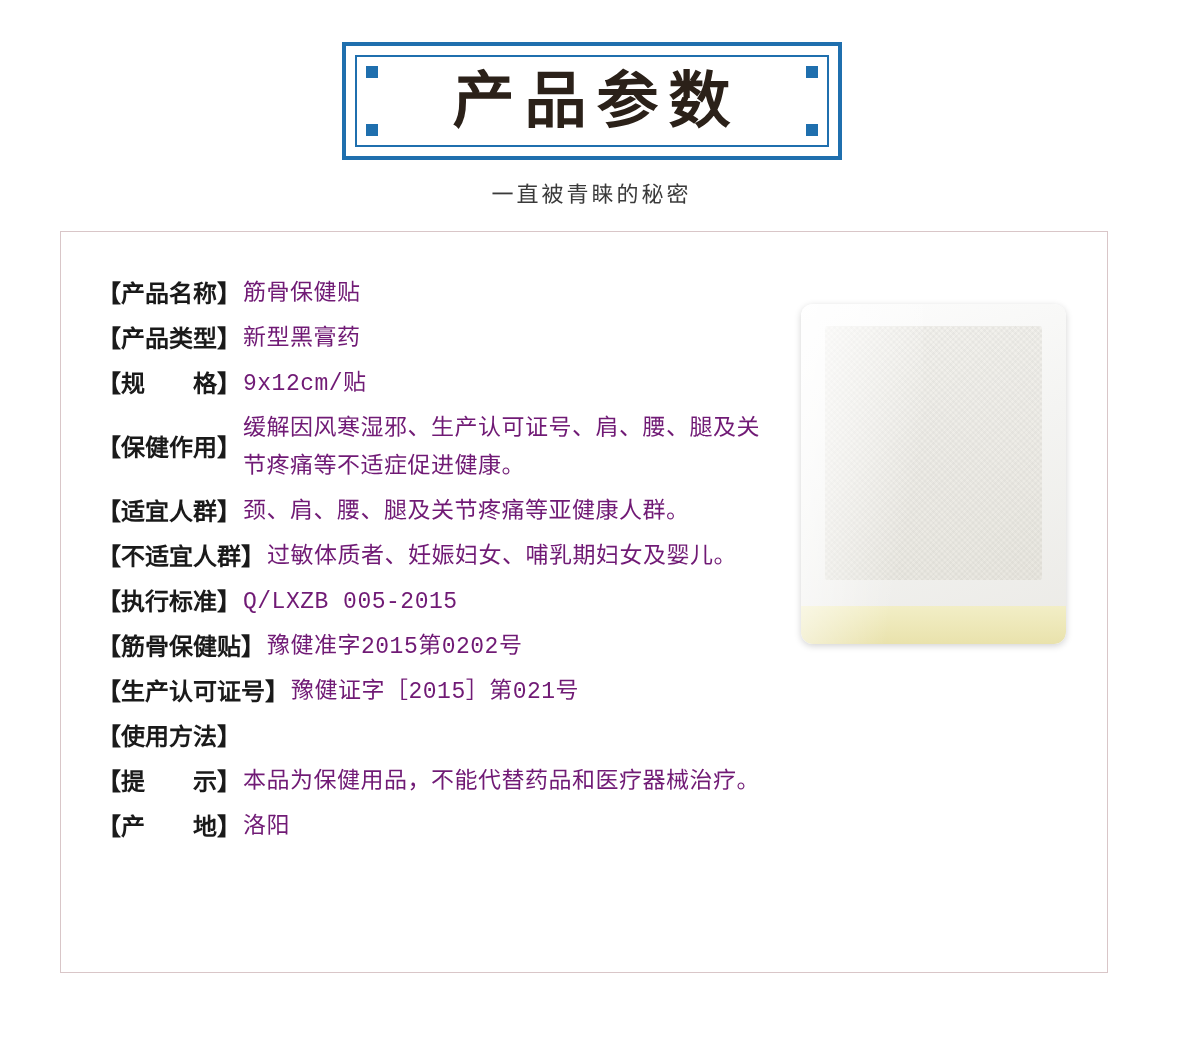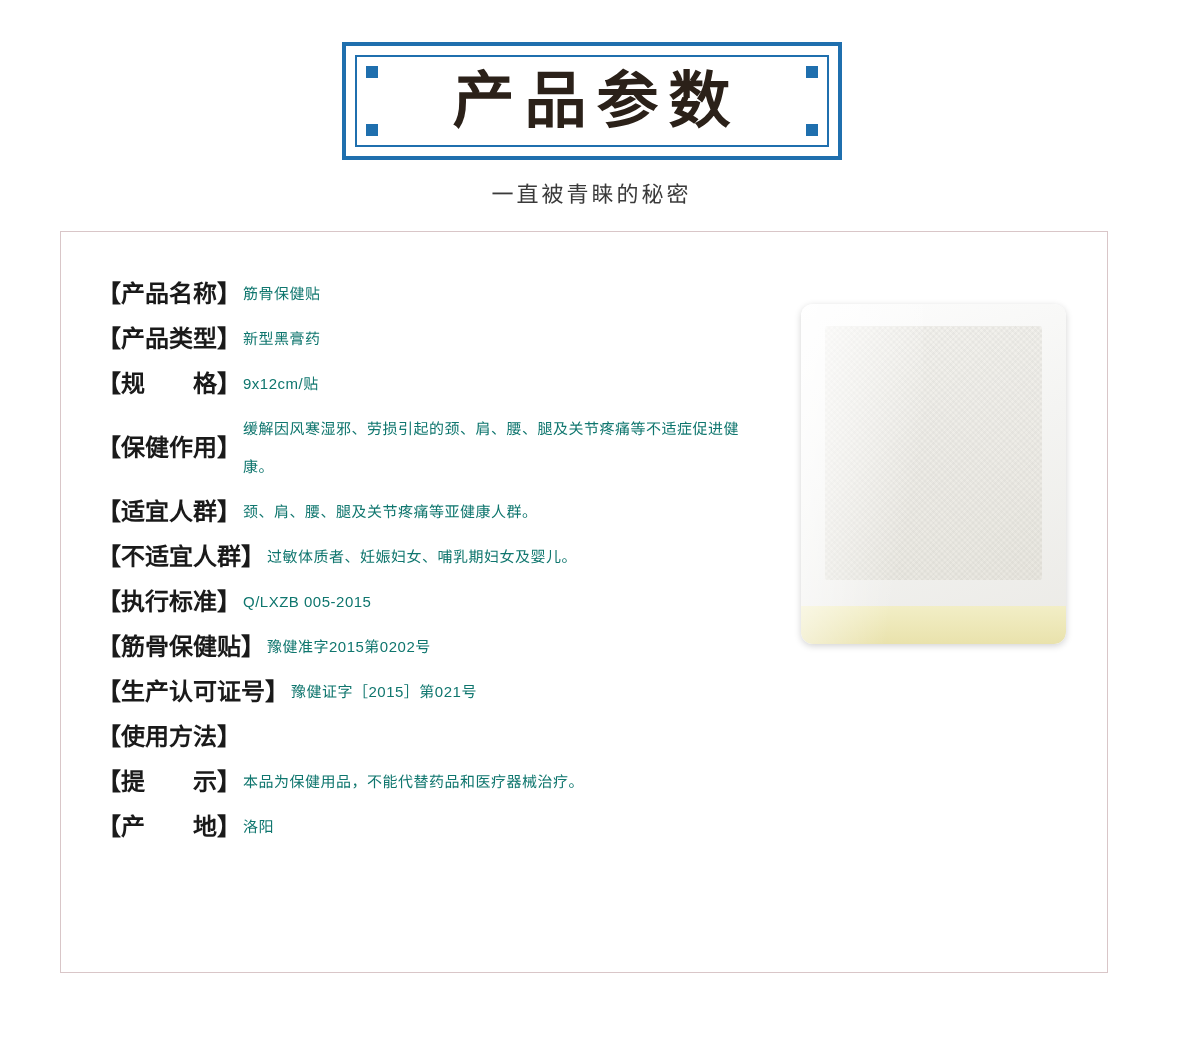--- a/index.html
+++ b/index.html
@@ -110,25 +110,26 @@
   .spec-label {
     font-weight: bold;
     font-size: 24px;
     line-height: 38px;
     color: #1a1a1a;
     white-space: nowrap;
     flex: 0 0 auto;
     letter-spacing: 0px;
   }
   .spec-value {
-    font-size: 15px;
+    font-size: 23px;
     line-height: 38px;
-    color: #0f766e;
+    color: #701a75;
     margin-left: 2px;
     letter-spacing: 0.5px;
+    font-family: Liberation Mono, monospace;
   }
   .spec-row.two-line .spec-value { max-width: 520px; }
 
   
   .product-figure {
     position: absolute;
     left: 740px;
     top: 72px;
     width: 265px;
     height: 340px;
@@ -205,21 +206,21 @@
       <div class="spec-value">新型黑膏药</div>
     </div>
 
     <div class="spec-row">
       <div class="spec-label">【规　　格】</div>
       <div class="spec-value">9x12cm/贴</div>
     </div>
 
     <div class="spec-row two-line">
       <div class="spec-label">【保健作用】</div>
-      <div class="spec-value">缓解因风寒湿邪、劳损引起的颈、肩、腰、腿及关节疼痛等不适症促进健康。</div>
+      <div class="spec-value">缓解因风寒湿邪、生产认可证号、肩、腰、腿及关节疼痛等不适症促进健康。</div>
     </div>
 
     <div class="spec-row two-line">
       <div class="spec-label">【适宜人群】</div>
       <div class="spec-value">颈、肩、腰、腿及关节疼痛等亚健康人群。</div>
     </div>
 
     <div class="spec-row two-line">
       <div class="spec-label">【不适宜人群】</div>
       <div class="spec-value">过敏体质者、妊娠妇女、哺乳期妇女及婴儿。</div>

